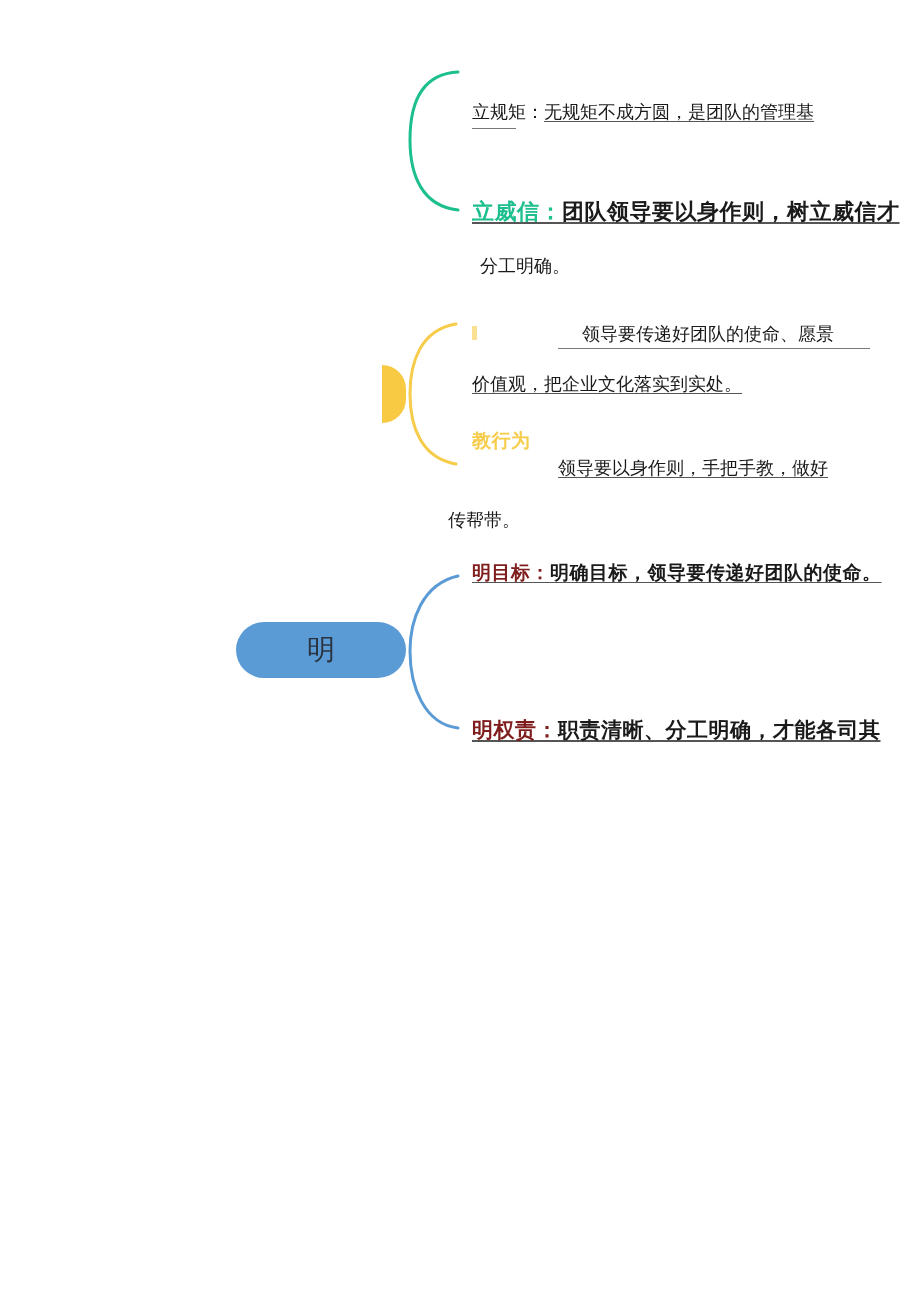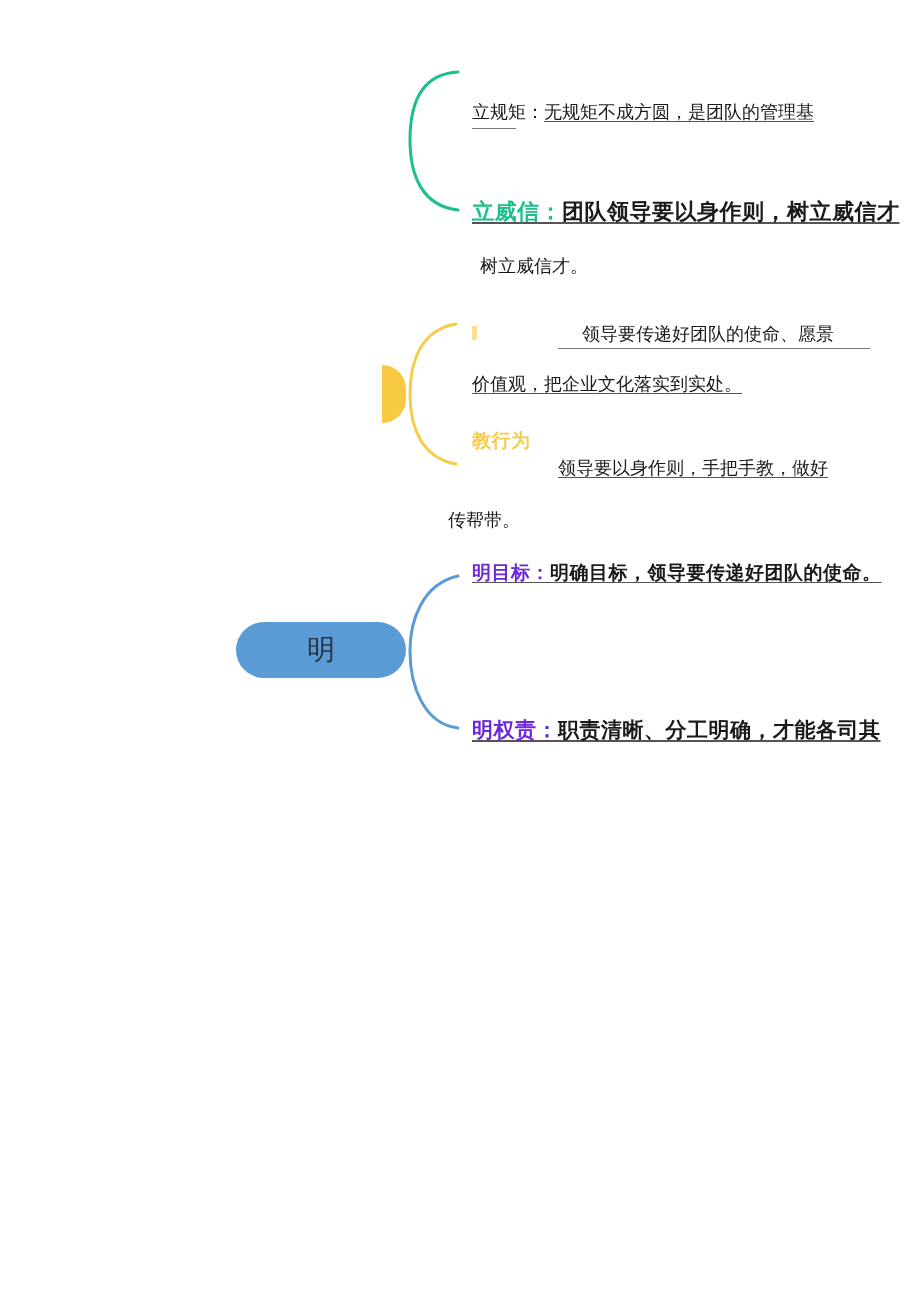--- a/index.html
+++ b/index.html
@@ -18,21 +18,21 @@
     .abs { position: absolute; }
     .line {
       position: absolute;
       font-size: 18px;
       line-height: 24px;
       white-space: nowrap;
     }
     .u { text-decoration: underline; text-decoration-color: #555; text-underline-offset: 3px; }
     .label-green { color: #1dbf8e; font-weight: bold; }
     .label-yellow { color: #f6cc4a; font-weight: bold; }
-    .label-blue { color: #6d28d9; font-weight: bold; }
+    .label-blue { color: #7f1d1d; font-weight: bold; }
     .bold-text { font-weight: bold; letter-spacing: 0.5px; }
     .center-node {
       position: absolute;
       left: 236px;
       top: 622px;
       width: 170px;
       height: 56px;
       border-radius: 28px;
       background: #5b9bd5;
       display: flex;
@@ -71,21 +71,21 @@
 
 <div class="line" style="left:472px;top:64px;margin-top:36px;">
   <span>立规矩：</span><span class="u">无规矩不成方圆，是团队的管理基</span>
 </div>
 <div class="tiny" style="left:472px;top:110px;">：</div>
 <div class="rule" style="left:472px;top:128px;width:44px;"></div>
 
 <div class="line bold-text" style="left:472px;top:200px;font-size:22px;">
   <span class="label-green u">立威信：</span><span class="u">团队领导要以身作则，树立威信才</span>
 </div>
-<div class="line" style="left:480px;top:254px;">树立威信才。</div>
+<div class="line" style="left:480px;top:254px;">分工明确。</div>
 
 <div class="yellow-half"></div>
 
 <svg class="abs" style="left:400px;top:318px;" width="70" height="152" viewBox="0 0 70 152">
   <path d="M56 6 C 20 12, 10 45, 10 76 C 10 110, 22 140, 56 146" fill="none" stroke="#f6cc4a" stroke-width="3" stroke-linecap="round"></path>
 </svg>
 
 <div class="tiny" style="left:472px;top:326px;width:5px;height:14px;background:#f6cc4a;opacity:0.6;"></div>
 <div class="line" style="left:582px;top:322px;">领导要传递好团队的使命、愿景</div>
 <div class="rule" style="left:558px;top:348px;width:312px;"></div>

